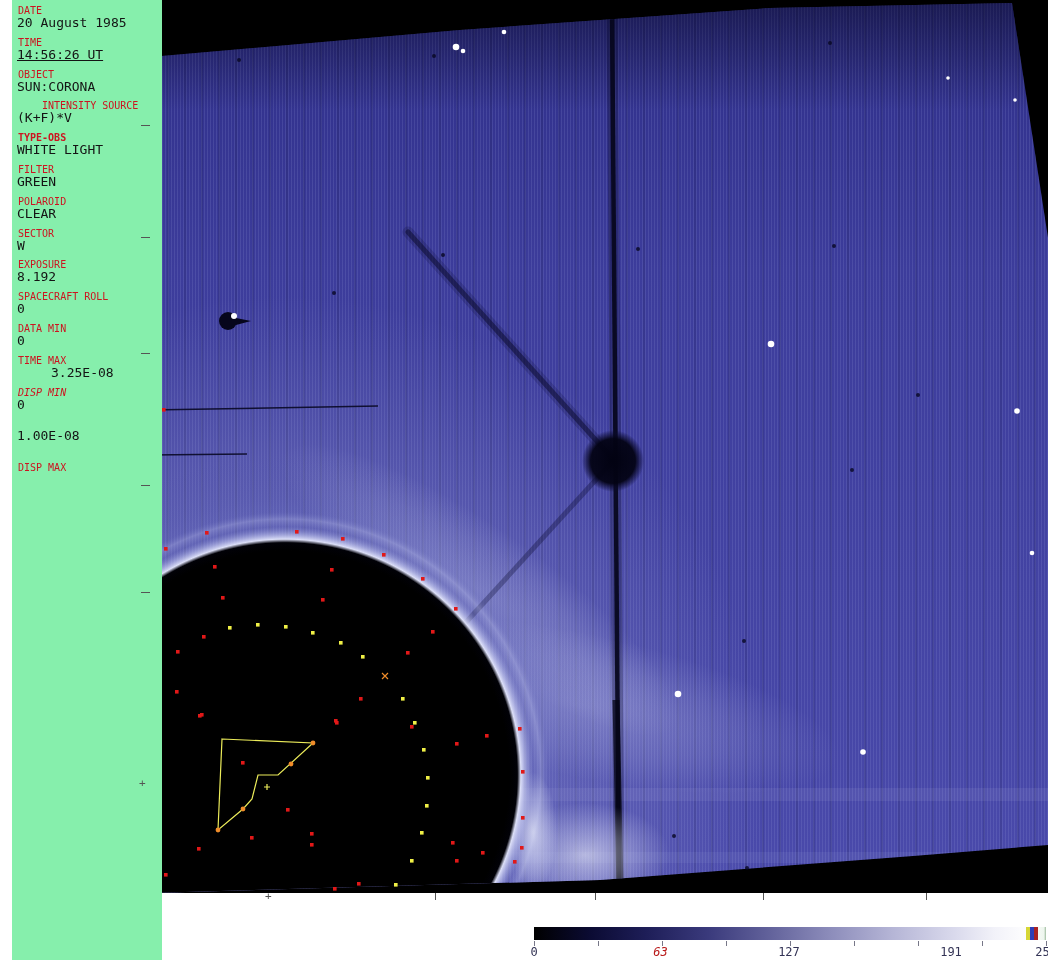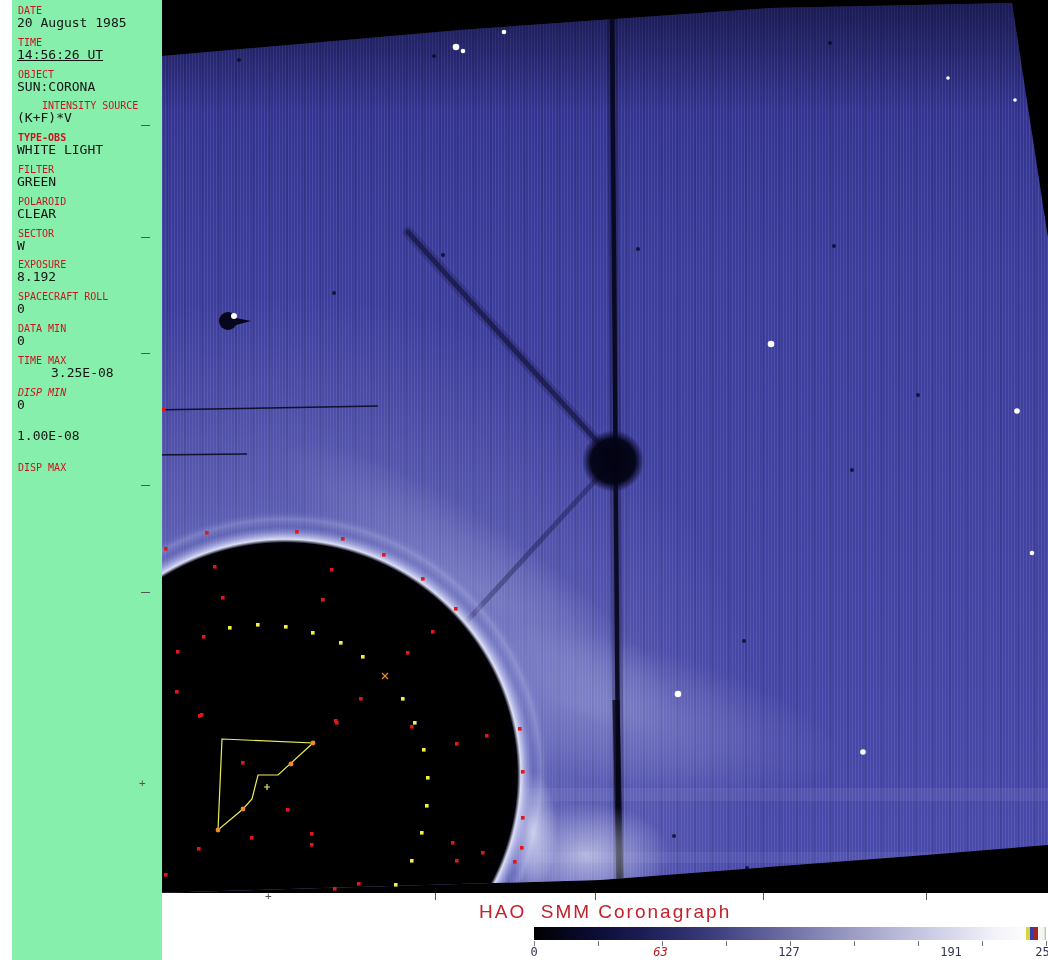--- a/index.html
+++ b/index.html
@@ -248,21 +248,20 @@
           <circle cx="93" cy="809" r="2.4" fill="#ef8c2a"></circle>
           <circle cx="68" cy="830" r="2.4" fill="#ef8c2a"></circle>
           <path d="M2,538 L8,544 M2,544 L8,538" stroke="#ef8c2a" stroke-width="1.2"></path>
           <path d="M2,665 L8,671 M2,671 L8,665" stroke="#ef8c2a" stroke-width="1.2"></path>
           <path d="M232,673 L238,679 M232,679 L238,673" stroke="#ef8c2a" stroke-width="1.2"></path>
           <path d="M114,787 L120,787 M117,784 L117,790" stroke="#ecec5a" stroke-width="1.2"></path>
         </g>
     </svg>
   </div>
 
-  <div id="footer-title" style="color: rgb(197, 32, 44);">HAO  SMM Coronagraph</div>
   <div id="colorbar"></div>
 
 <div class="ltick" style="left: 141px; top: 125px; background: rgb(85, 85, 85);"></div>
     <div class="ltick" style="left: 141px; top: 237px; background: rgb(85, 85, 85);"></div>
     <div class="ltick" style="left: 141px; top: 353px; background: rgb(85, 85, 85);"></div>
     <div class="ltick" style="left: 141px; top: 485px; background: rgb(85, 85, 85);"></div>
     <div class="ltick" style="left: 141px; top: 592px; background: rgb(85, 85, 85);"></div>
     <div class="btick" style="left: 435px; top: 893px; background: rgb(85, 85, 85);"></div>
     <div class="btick" style="left: 595px; top: 893px; background: rgb(85, 85, 85);"></div>
     <div class="btick" style="left: 763px; top: 893px; background: rgb(85, 85, 85);"></div>

